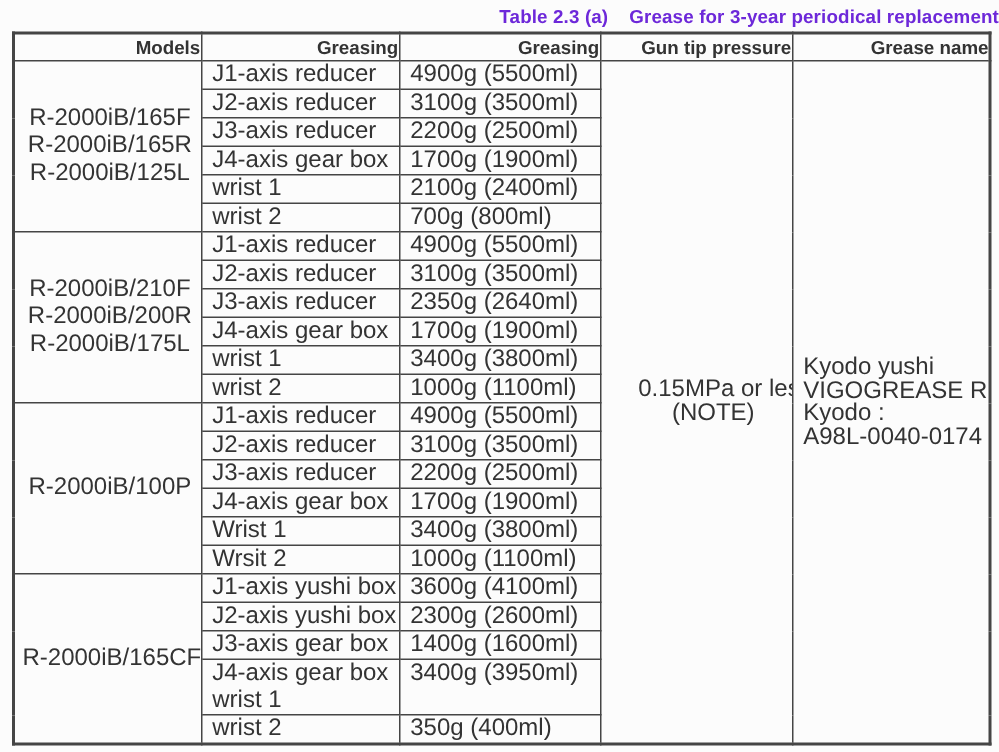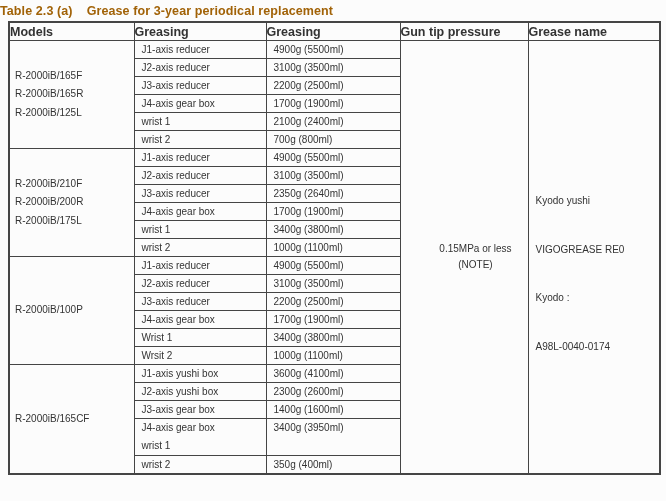--- a/index.html
+++ b/index.html
@@ -5,65 +5,65 @@
   html, body { margin: 0; padding: 0; }
   body {
     width: 666px; height: 501px;
     background: #fcfcfc;
     font-family: "Liberation Sans", sans-serif;
     color: #333;
   }
   .page { position: relative; width: 666px; height: 501px; overflow: hidden; }
 
   .title {
-    text-align: left;
+    text-align: right;
     font-weight: bold;
     font-size: 12.5px;
-    color: #a16207;
+    color: #6d28d9;
     padding-top: 4px;
     letter-spacing: 0.1px;
   }
   .title .gap { display: inline-block; width: 14px; }
 
   table.grease {
     border-collapse: collapse;
     table-layout: fixed;
     width: 651px;
     margin: 3px 0 0 8px;
     border: 2px solid #454545;
   }
   .grease th, .grease td {
     border: 1px solid #454545;
-    font-size: 10px;
+    font-size: 16px;
     color: #333;
     overflow: hidden;
   }
   .grease th {
     height: 17px;
     font-weight: bold;
-    text-align: left;
+    text-align: right;
     padding: 0;
     font-size: 12.5px;
   }
   .grease td { height: 17px; padding: 0 2px 0 7px; white-space: nowrap; }
   tr.tall td { height: 36px; vertical-align: top; }
   tr.tall td .line { line-height: 18px; }
 
   td.c-models {
     vertical-align: middle;
     padding-left: 5px;
     white-space: nowrap;
   }
-  td.c-models .line { line-height: 18.5px; display: block; }
+  td.c-models .line { line-height: 18.5px; display: block; text-align: center; }
 
   td.c-guntip { vertical-align: middle; padding-left: 25px; text-align: center; }
   td.c-guntip .line { line-height: 16px; display: block; }
 
   td.c-greasename { vertical-align: middle; padding-left: 7px; }
-  td.c-greasename .line { line-height: 15.5px; display: block; margin-top: 33px; }
+  td.c-greasename .line { line-height: 15.5px; display: block; }
 
   td .cellline { display: block; line-height: 18px; }
 </style>
 </head>
 <body>
 
 <div class="page">
 
   <div class="title">
     <span>Table 2.3 (a)</span><span class="gap"></span><span>Grease for 3-year periodical replacement</span>

